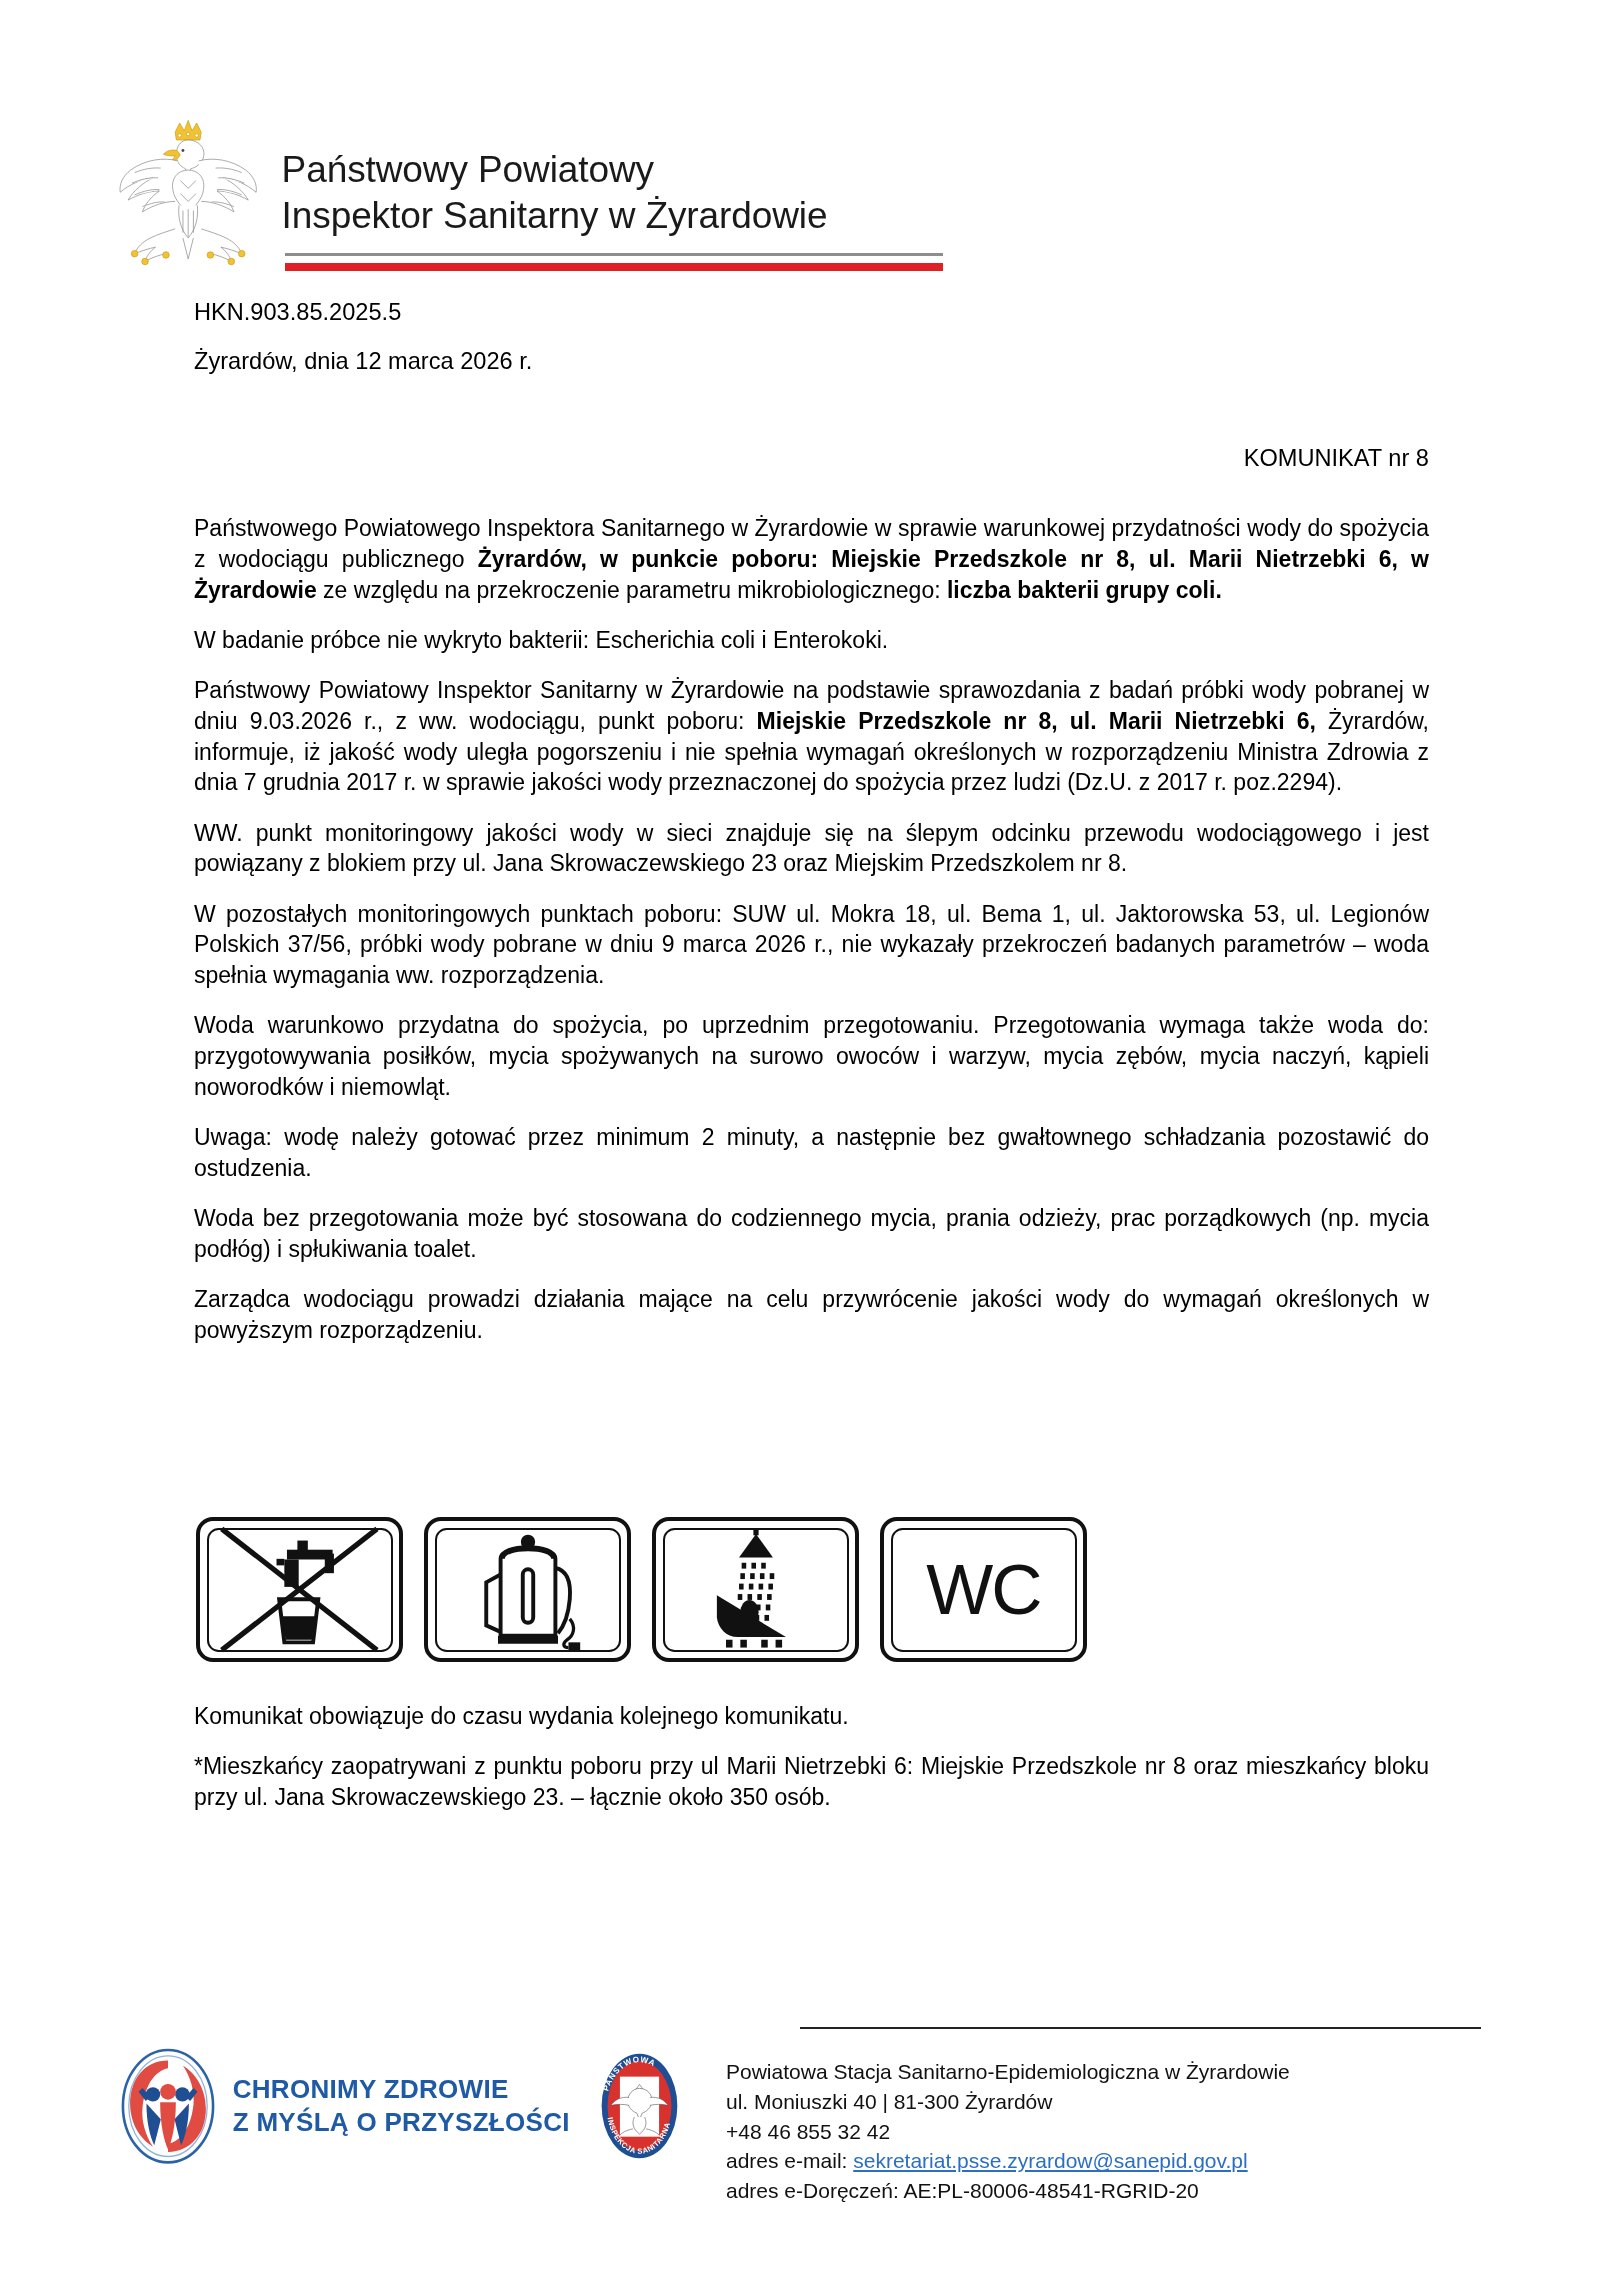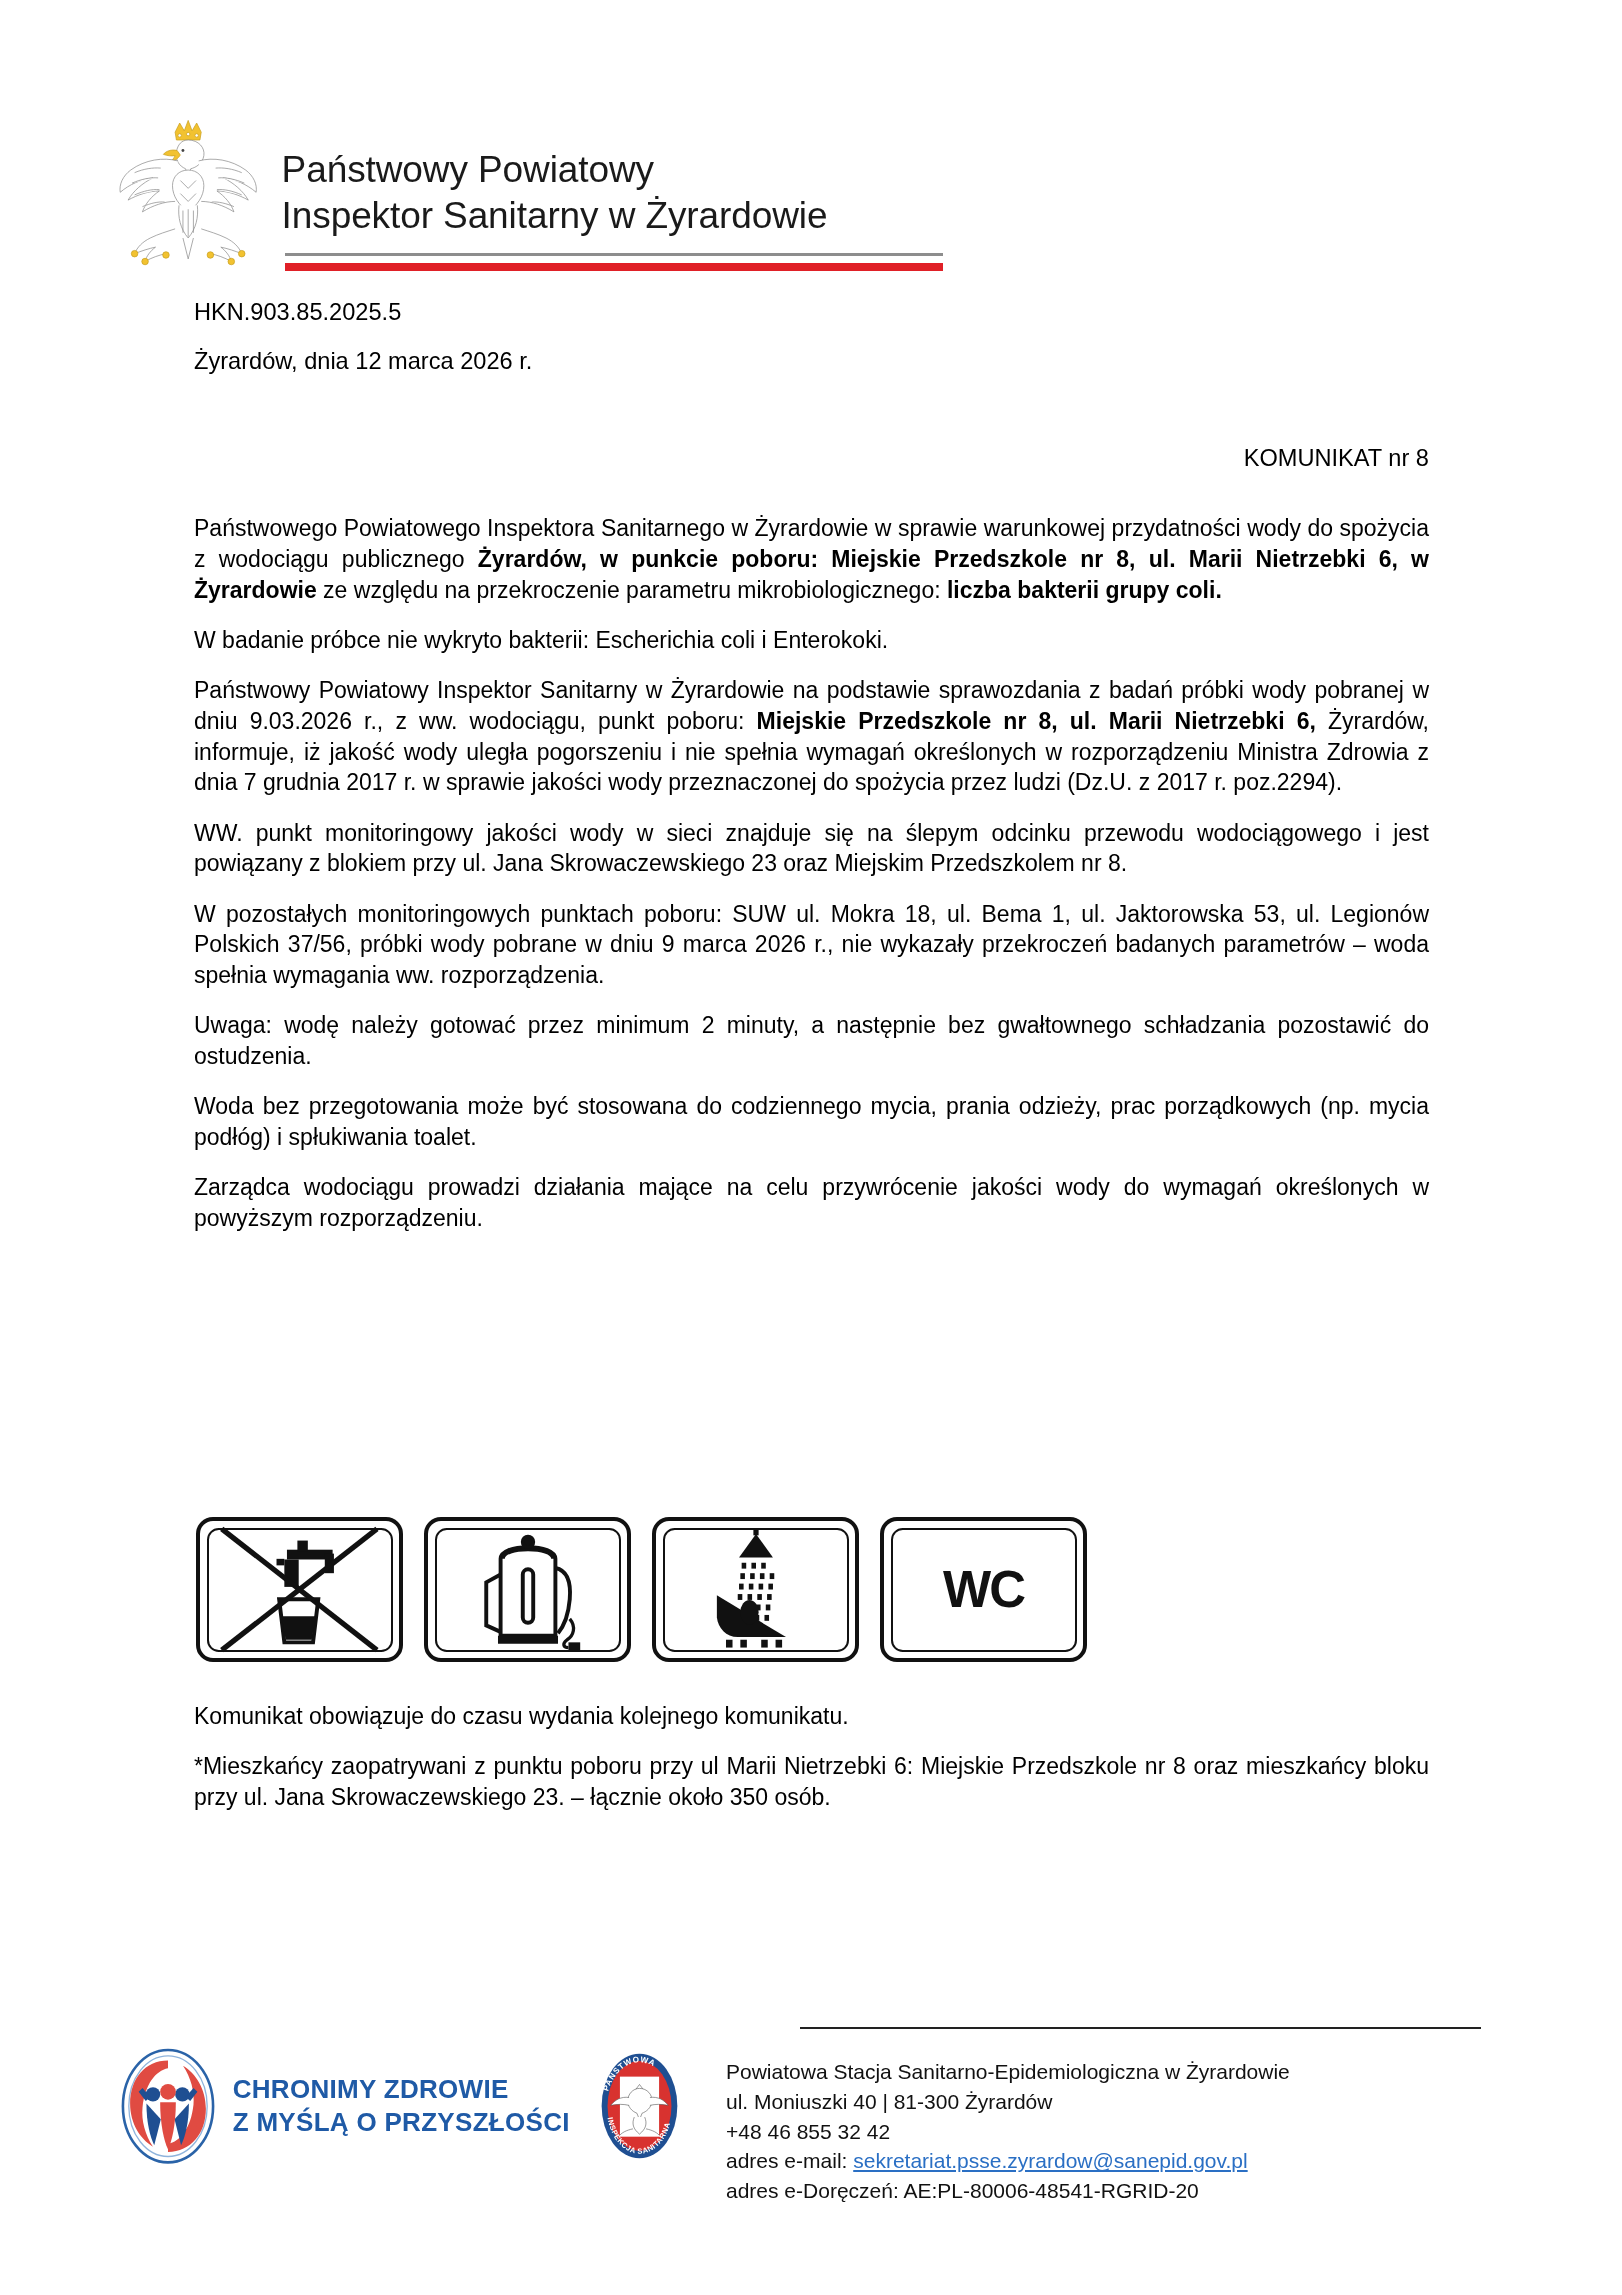--- a/index.html
+++ b/index.html
@@ -119,22 +119,22 @@
   .picto .inner-frame {
     position: absolute;
     left: 6.5px; top: 6.5px; right: 6.5px; bottom: 6.5px;
     border: 2px solid #111;
     border-radius: 11.8px;
     pointer-events: none;
   }
   .picto svg { display: block; }
   .picto .wc-text {
     font-family: "Liberation Sans", sans-serif;
-    font-weight: bold;
-    font-size: 51px;
+    font-weight: normal;
+    font-size: 71px;
     letter-spacing: -2px;
     line-height: 1;
     color: #111;
   }
 
   
   .lower {
     position: absolute;
     left: 194px;
     top: 1701px;
@@ -272,20 +272,21 @@
     <p class="para"><span>Państwowego Powiatowego Inspektora Sanitarnego w Żyrardowie w sprawie warunkowej przydatności wody do spożycia z wodociągu publicznego </span><b>Żyrardów, w punkcie poboru: Miejskie Przedszkole nr 8, ul. Marii Nietrzebki 6, w Żyrardowie</b><span> ze względu na przekroczenie parametru mikrobiologicznego: </span><b>liczba bakterii grupy coli.</b></p>
 
     <p class="para allbold">W badanie próbce nie wykryto bakterii: Escherichia coli i Enterokoki.</p>
 
     <p class="para"><span>Państwowy Powiatowy Inspektor Sanitarny w Żyrardowie na podstawie sprawozdania z badań próbki wody pobranej w dniu 9.03.2026 r., z ww. wodociągu, punkt poboru: </span><b>Miejskie Przedszkole nr 8, ul. Marii Nietrzebki 6,</b><span> Żyrardów, informuje, iż jakość wody uległa pogorszeniu i nie spełnia wymagań określonych w rozporządzeniu Ministra Zdrowia z dnia 7 grudnia 2017 r. w sprawie jakości wody przeznaczonej do spożycia przez ludzi (Dz.U. z 2017 r. poz.2294).</span></p>
 
     <p class="para">WW. punkt monitoringowy jakości wody w sieci znajduje się na ślepym odcinku przewodu wodociągowego i jest powiązany z blokiem przy ul. Jana Skrowaczewskiego 23 oraz Miejskim Przedszkolem nr 8.</p>
 
     <p class="para allbold">W pozostałych monitoringowych punktach poboru: SUW ul. Mokra 18, ul. Bema 1, ul. Jaktorowska 53, ul. Legionów Polskich 37/56, próbki wody pobrane w dniu 9 marca 2026 r., nie wykazały przekroczeń badanych parametrów – woda spełnia wymagania ww. rozporządzenia.</p>
 
+    <p class="para allbold">Woda warunkowo przydatna do spożycia, po uprzednim przegotowaniu. Przegotowania wymaga także woda do: przygotowywania posiłków, mycia spożywanych na surowo owoców i warzyw, mycia zębów, mycia naczyń, kąpieli noworodków i niemowląt.</p>
 
     <p class="para allbold">Uwaga: wodę należy gotować przez minimum 2 minuty, a następnie bez gwałtownego schładzania pozostawić do ostudzenia.</p>
 
     <p class="para">Woda bez przegotowania może być stosowana do codziennego mycia, prania odzieży, prac porządkowych (np. mycia podłóg) i spłukiwania toalet.</p>
 
     <p class="para">Zarządca wodociągu prowadzi działania mające na celu przywrócenie jakości wody do wymagań określonych w powyższym rozporządzeniu.</p>
   </div>
 
   <div class="pictograms">
 

